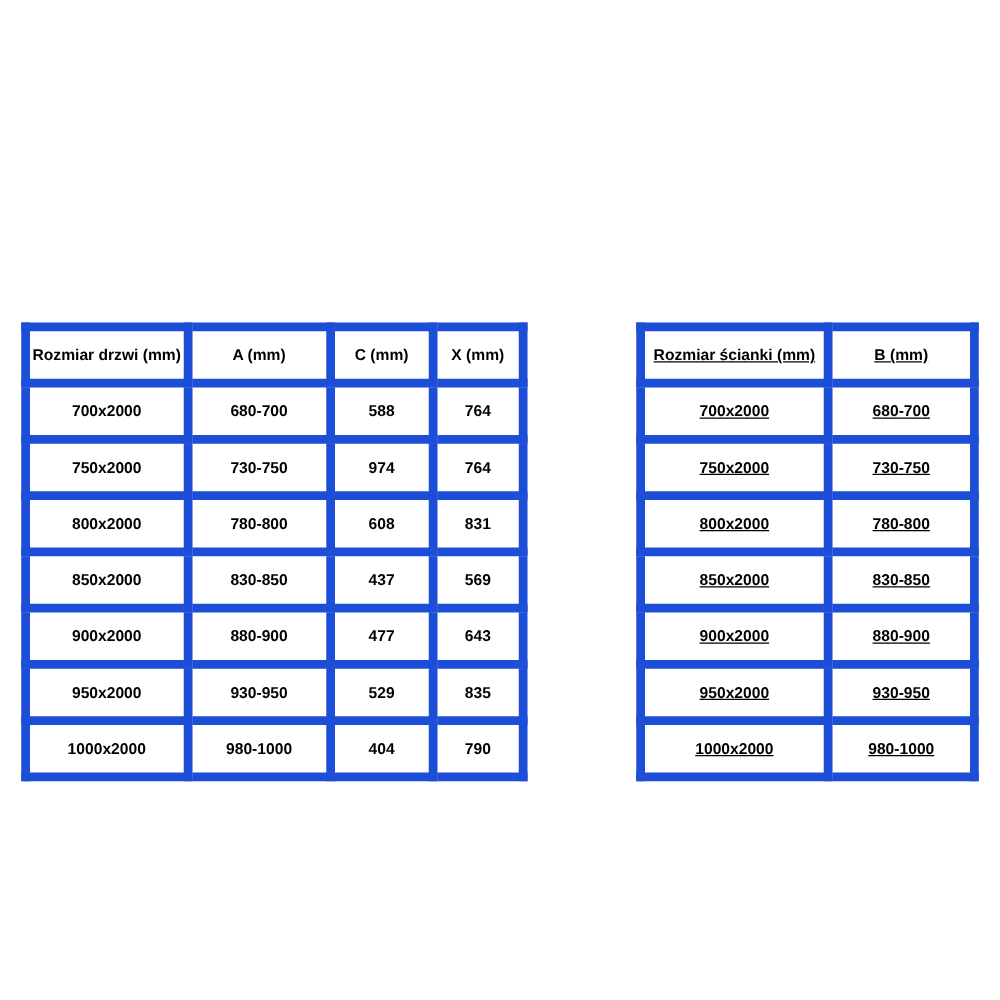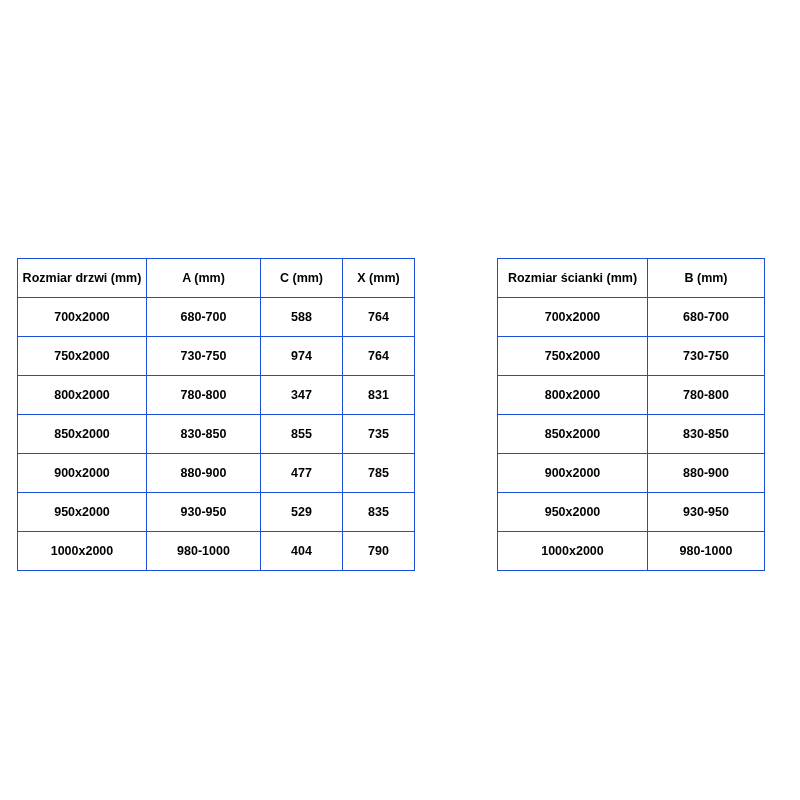--- a/index.html
+++ b/index.html
@@ -28,28 +28,29 @@
     justify-content: space-between;
     align-items: flex-start;
   }
   .table-wrap {
     flex: 0 0 auto;
   }
   .table-wrap.left {
     margin-left: 17px;
   }
   .table-wrap.right {
-    margin-right: 35px;
+    margin-right: 17px;
+    text-decoration: underline;
   }
   table {
     border-collapse: collapse;
     table-layout: fixed;
   }
   td, th {
-    border: 1px solid #1d4ed8;
+    border: 7px solid #1d4ed8;
     text-align: center;
     vertical-align: middle;
     font-weight: bold;
     font-size: 12.5px;
     color: #000000;
     height: 34.6px;
     padding: 12px 2px;
     white-space: nowrap;
     box-sizing: border-box;
   }
@@ -93,34 +94,34 @@
           </tr>
           <tr>
             <td>750x2000</td>
             <td>730-750</td>
             <td>974</td>
             <td>764</td>
           </tr>
           <tr>
             <td>800x2000</td>
             <td>780-800</td>
-            <td>347</td>
+            <td>608</td>
             <td>831</td>
           </tr>
           <tr>
             <td>850x2000</td>
             <td>830-850</td>
-            <td>855</td>
-            <td>735</td>
+            <td>437</td>
+            <td>569</td>
           </tr>
           <tr>
             <td>900x2000</td>
             <td>880-900</td>
             <td>477</td>
-            <td>785</td>
+            <td>643</td>
           </tr>
           <tr>
             <td>950x2000</td>
             <td>930-950</td>
             <td>529</td>
             <td>835</td>
           </tr>
           <tr>
             <td>1000x2000</td>
             <td>980-1000</td>

